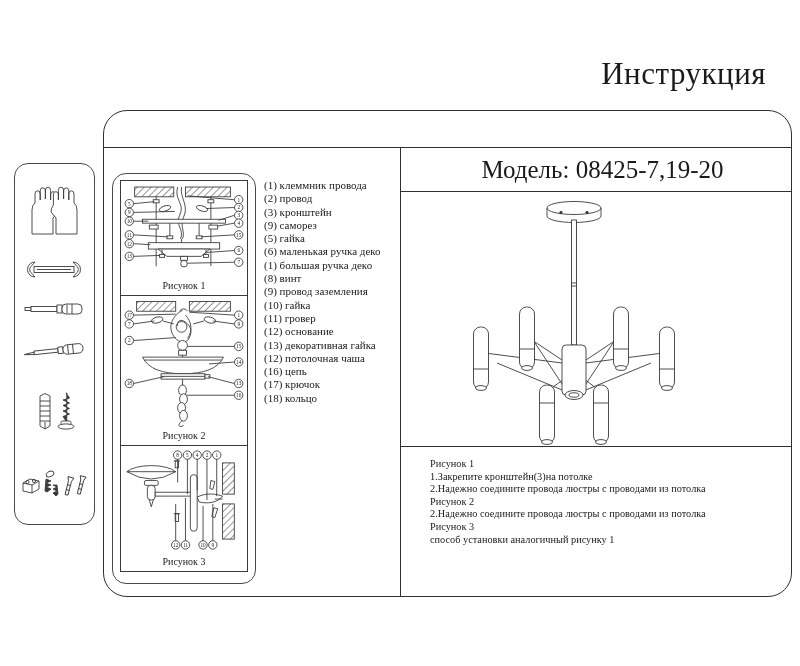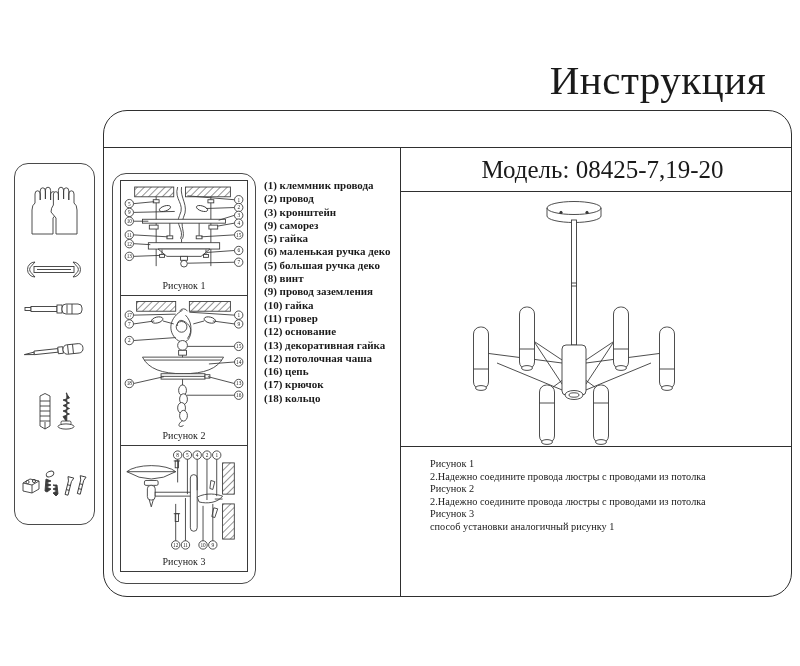--- a/index.html
+++ b/index.html
@@ -1,19 +1,19 @@
 <!DOCTYPE html>
 <html><head>
 <meta charset="utf-8">
 <style>
   html,body { margin:0; padding:0; background:#fff; }
   body { width:800px; height:666px; position:relative; overflow:hidden;
          font-family:"Liberation Serif", serif; color:#1a1a1a; }
 
-  .title { position:absolute; top:56px; right:34px; font-size:41px; letter-spacing:0.5px; }
+  .title { position:absolute; top:56px; right:34px; font-size:31px; letter-spacing:0.5px; }
 
   .main-box { position:absolute; left:103px; top:110px; width:689px; height:487px;
               border:1.6px solid #2f2f2f; border-radius:24px; box-sizing:border-box; }
   .hline   { position:absolute; left:0; right:0; top:36px; border-top:1.6px solid #2f2f2f; }
   .vline   { position:absolute; left:296px; top:36px; bottom:0; border-left:1.4px solid #2f2f2f; }
 
   
   .tools-panel { position:absolute; left:14px; top:163px; width:79px; height:360px;
                  border:1.2px solid #4a4a4a; border-radius:14px; }
   .tool-icon { position:absolute; }
@@ -22,21 +22,21 @@
   .figures-panel { position:absolute; left:8px; top:62px; width:144px; height:411px;
                    border:1.2px solid #4a4a4a; border-radius:14px; padding:6px 7px;
                    box-sizing:border-box; }
   .figure-box { border:1.2px solid #3a3a3a; box-sizing:border-box; background:#fff; }
   .figure-box + .figure-box { margin-top:-1.2px; }
   .figure-box svg { display:block; width:100%; }
   .figure-caption { text-align:center; font-size:10px; padding:1px 0 4px; }
 
   
   .parts-list { position:absolute; left:160px; top:68px; width:137px;
-                font-size:11px; line-height:13.3px;font-weight:bold; }
+                font-size:11px; line-height:13.3px; }
 
   
   .model-header { position:absolute; left:296px; right:0; top:36px; height:45px;
                   border-bottom:1.4px solid #2f2f2f; box-sizing:border-box; }
   .model-text { font-size:25px; padding:9px 0 0 14px;text-align:center; }
   .chandelier-wrap { position:absolute; left:342px; top:84px; width:256px; height:252px; }
   .instructions { position:absolute; left:296px; right:0; top:335px; bottom:0;
                   border-top:1.4px solid #2f2f2f; box-sizing:border-box;
                   padding:11px 6px 0 30px; font-size:10.3px; line-height:12.6px; }
   .instr-line { white-space:nowrap; }
@@ -337,21 +337,21 @@
     </div>
   </div>
 
   <div class="parts-list">
     <div class="part">(1) клеммник провода</div>
     <div class="part">(2) провод</div>
     <div class="part">(3) кронштейн</div>
     <div class="part">(9) саморез</div>
     <div class="part">(5) гайка</div>
     <div class="part">(6) маленькая ручка деко</div>
-    <div class="part">(5) большая ручка деко</div>
+    <div class="part">(1) большая ручка деко</div>
     <div class="part">(8) винт</div>
     <div class="part">(9) провод заземления</div>
     <div class="part">(10) гайка</div>
     <div class="part">(11) гровер</div>
     <div class="part">(12) основание</div>
     <div class="part">(13) декоративная гайка</div>
     <div class="part">(12) потолочная чаша</div>
     <div class="part">(16) цепь</div>
     <div class="part">(17) крючок</div>
     <div class="part">(18) кольцо</div>
@@ -406,19 +406,20 @@
         <line x1="90.5" y1="208" x2="105.5" y2="208"></line>
         <ellipse class="fw" cx="98" cy="247" rx="5.5" ry="2.4"></ellipse>
       <rect class="fw" x="144.5" y="190" width="15" height="58" rx="7"></rect>
         <line x1="144.5" y1="208" x2="159.5" y2="208"></line>
         <ellipse class="fw" cx="152" cy="247" rx="5.5" ry="2.4"></ellipse>
     </g>
   </svg>
 
   <div class="instructions">
     <div class="instr-line">Рисунок 1</div>
+    <div class="instr-line">1.Закрепите кронштейн(3)на потолке</div>
     <div class="instr-line">2.Надежно соедините провода люстры с проводами из потолка</div>
     <div class="instr-line">Рисунок 2</div>
     <div class="instr-line">2.Надежно соедините провода люстры с проводами из потолка</div>
     <div class="instr-line">Рисунок 3</div>
     <div class="instr-line">способ установки аналогичный рисунку 1</div>
   </div>
 </div>
 
 </body></html>

